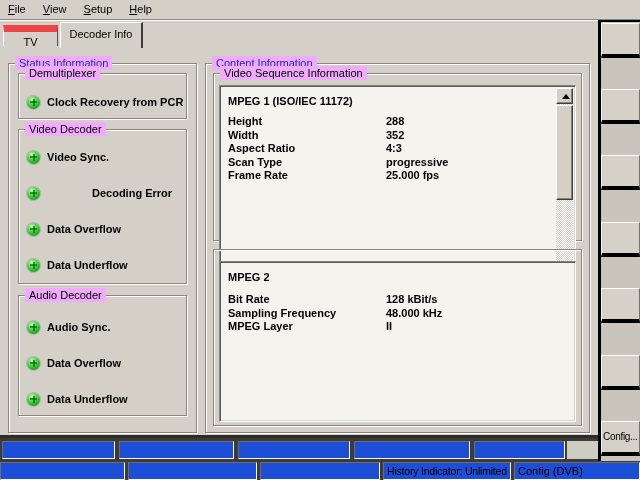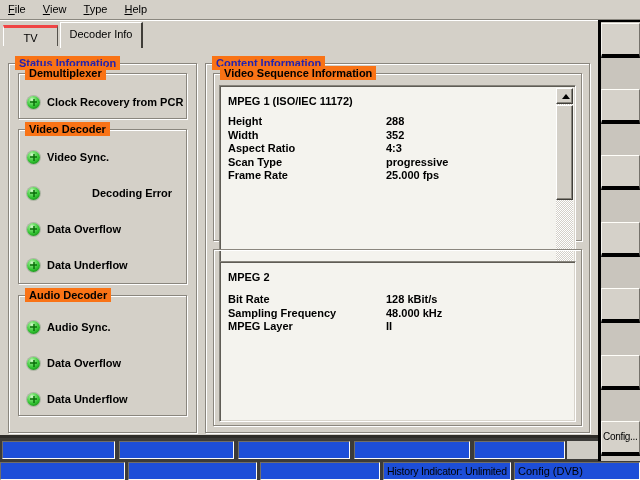--- a/index.html
+++ b/index.html
@@ -11,31 +11,31 @@
   
   #menubar{position:absolute;left:0;top:0;width:640px;height:19px;background:#d4d0c8;
     border-bottom:1px solid #8a877f;box-sizing:content-box;}
   .menu-item{display:inline-block;line-height:19px;padding:0 6px;margin-left:2px;}
   .menu-item::first-letter{text-decoration:underline;}
   
   #tabstrip{position:absolute;left:0;top:20px;width:598px;height:25px;background:#d4d0c8;
     border-top:1px solid #ffffff;z-index:2;}
   .tab{position:absolute;background:#d4d0c8;text-align:center;box-sizing:border-box;}
   .tab-inactive{left:3px;top:4px;width:55px;height:21px;line-height:20px;
-    border-top:3px solid #ef4444;border-left:1px solid #fff;border-right:1px solid #55524c;}
+    border-top:7px solid #ef4444;border-left:1px solid #fff;border-right:1px solid #55524c;}
   .tab-active{left:60px;top:1px;width:83px;height:26px;line-height:23px;z-index:4;
     border-top:1px solid #fff;border-left:1px solid #fff;border-right:2px solid #3f3d38;}
   
   #main-pane{position:absolute;left:0;top:45px;width:598px;height:393px;background:#d4d0c8;
     border-top:1px solid #fcfcf8;border-bottom:3px solid #2e2c28;box-sizing:border-box;z-index:1;}
   
   .groupbox{position:absolute;box-sizing:border-box;border:1px solid #8a867e;
     box-shadow:1px 1px 0 #ffffff, inset 1px 1px 0 #ffffff;}
-  .group-title{position:absolute;top:-8px;left:6px;background:#f97316;padding:0 4px;
-    font-weight:bold;white-space:nowrap;line-height:14px;}
+  .group-title{position:absolute;top:-8px;left:6px;background:#f0abfc;padding:0 4px;
+    font-weight:normal;white-space:nowrap;line-height:14px;}
   .group-title.blue{color:#2323b0;}
   
   .led-item{position:absolute;left:8px;height:14px;display:flex;align-items:center;}
   .led{width:13px;height:13px;border-radius:50%;position:relative;flex:0 0 13px;
     background:radial-gradient(circle at 38% 28%, #dcf7d4 0%, #79e272 22%, #33c433 55%, #168c16 85%, #0d690d 100%);
     box-shadow:0 0 0 1px rgba(60,100,60,.25);}
   .led::before{content:"";position:absolute;left:3px;top:5.5px;width:7px;height:2px;
     background:rgba(9,110,9,.75);}
   .led::after{content:"";position:absolute;left:5.5px;top:3px;width:2px;height:7px;
     background:rgba(9,110,9,.75);}
@@ -82,21 +82,21 @@
   .seg.tight{font-size:10.5px;letter-spacing:-0.2px;}
 </style>
 </head>
 <body>
 
 <div id="screen">
 
   <div id="menubar">
     <span class="menu-item">File</span>
     <span class="menu-item">View</span>
-    <span class="menu-item">Type</span>
+    <span class="menu-item">Setup</span>
     <span class="menu-item">Help</span>
   </div>
 
   <div id="tabstrip">
     <div class="tab tab-inactive">TV</div>
     <div class="tab tab-active">Decoder Info</div>
   </div>
 
   <div id="main-pane">
 

